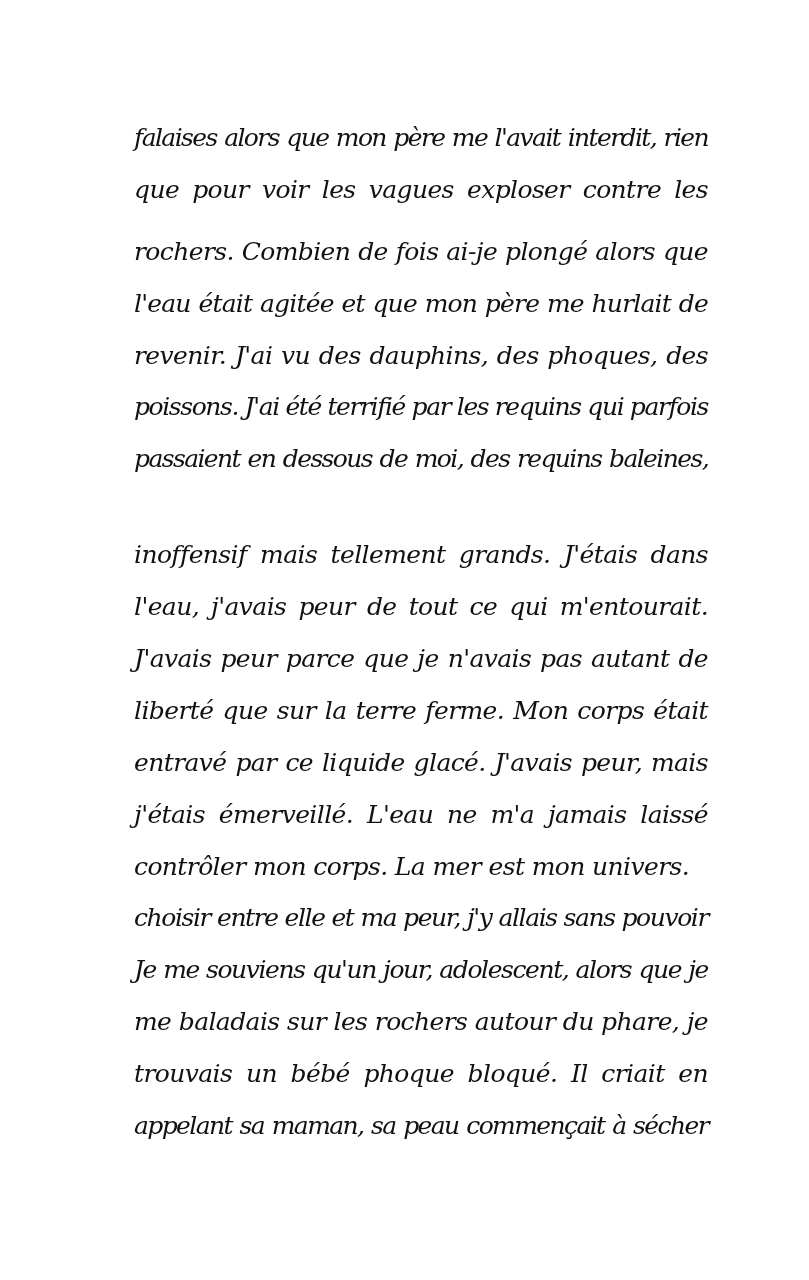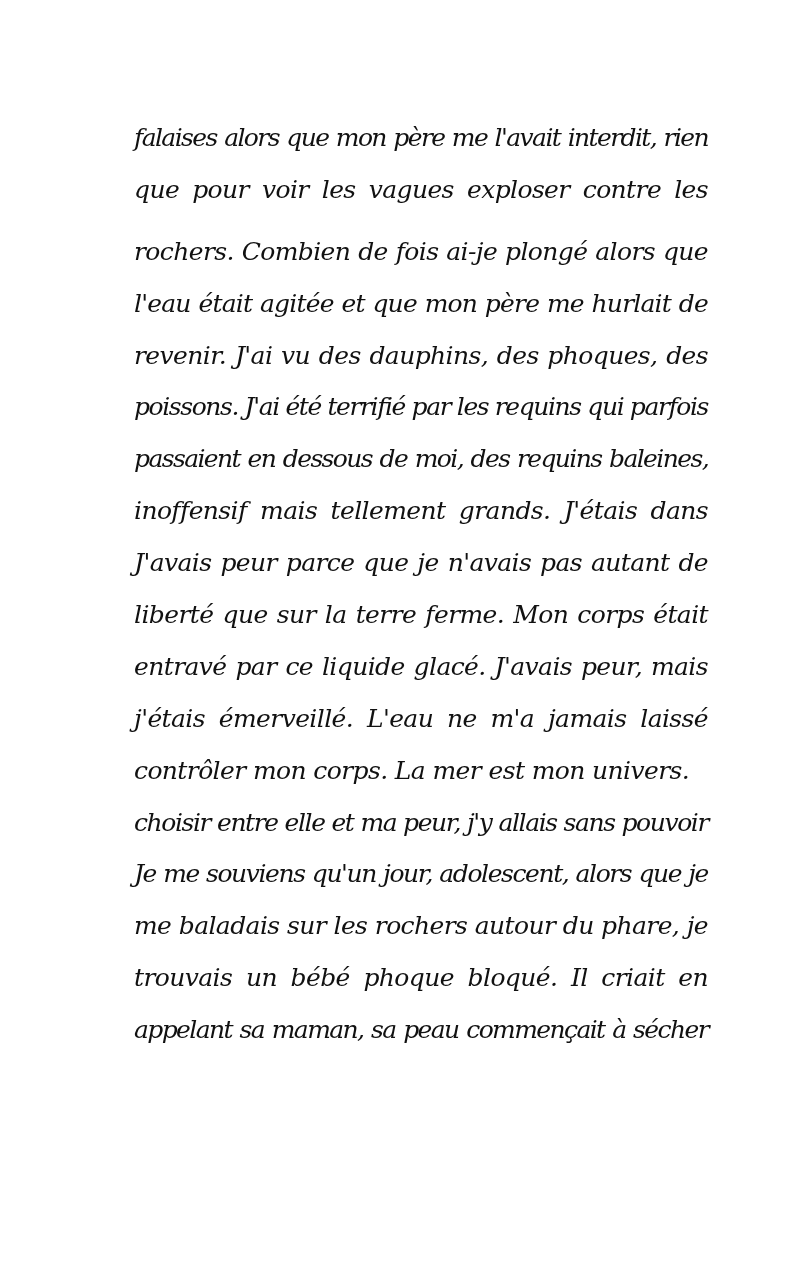--- a/index.html
+++ b/index.html
@@ -41,21 +41,22 @@
 
 <div class="page">
   <div>
     <div class="line" style="white-space: normal; letter-spacing: -1.6px; font-style: italic;">falaises alors que mon père me l'avait interdit, rien</div>
     <div class="line" style="white-space: normal;">que pour voir les vagues exploser contre les</div>
     <div class="line" style="white-space: normal; margin-top: 10px;">rochers. Combien de fois ai-je plongé alors que</div>
     <div class="line" style="white-space: normal; letter-spacing: -0.8px;">l'eau était agitée et que mon père me hurlait de</div>
     <div class="line" style="white-space: normal;">revenir. J'ai vu des dauphins, des phoques, des</div>
     <div class="line" style="white-space: normal; letter-spacing: -1.4px;">poissons. J'ai été terrifié par les requins qui parfois</div>
     <div class="line" style="white-space: normal; letter-spacing: -1.6px;">passaient en dessous de moi, des requins baleines,</div>
-    <div class="line" style="white-space: normal;">inoffensif mais tellement grands. J'étais dans</div>
+    <div class="line" style="white-space: normal; margin-top: 44px;">inoffensif mais tellement grands. J'étais dans</div>
+    <div class="line" style="white-space: normal;">l'eau, j'avais peur de tout ce qui m'entourait.</div>
     <div class="line" style="white-space: normal;">J'avais peur parce que je n'avais pas autant de</div>
     <div class="line" style="white-space: normal;">liberté que sur la terre ferme. Mon corps était</div>
     <div class="line" style="white-space: normal;">entravé par ce liquide glacé. J'avais peur, mais</div>
     <div class="line" style="white-space: normal;">j'étais émerveillé. L'eau ne m'a jamais laissé</div>
     <div class="line last" style="white-space: normal;">contrôler mon corps. La mer est mon univers.</div>
     <div class="line" style="white-space: normal; letter-spacing: -1.4px;">choisir entre elle et ma peur, j'y allais sans pouvoir</div>
   </div>
   <div>
     <div class="line" style="white-space: normal; letter-spacing: -1.4px;">Je me souviens qu'un jour, adolescent, alors que je</div>
     <div class="line" style="white-space: normal;">me baladais sur les rochers autour du phare, je</div>

